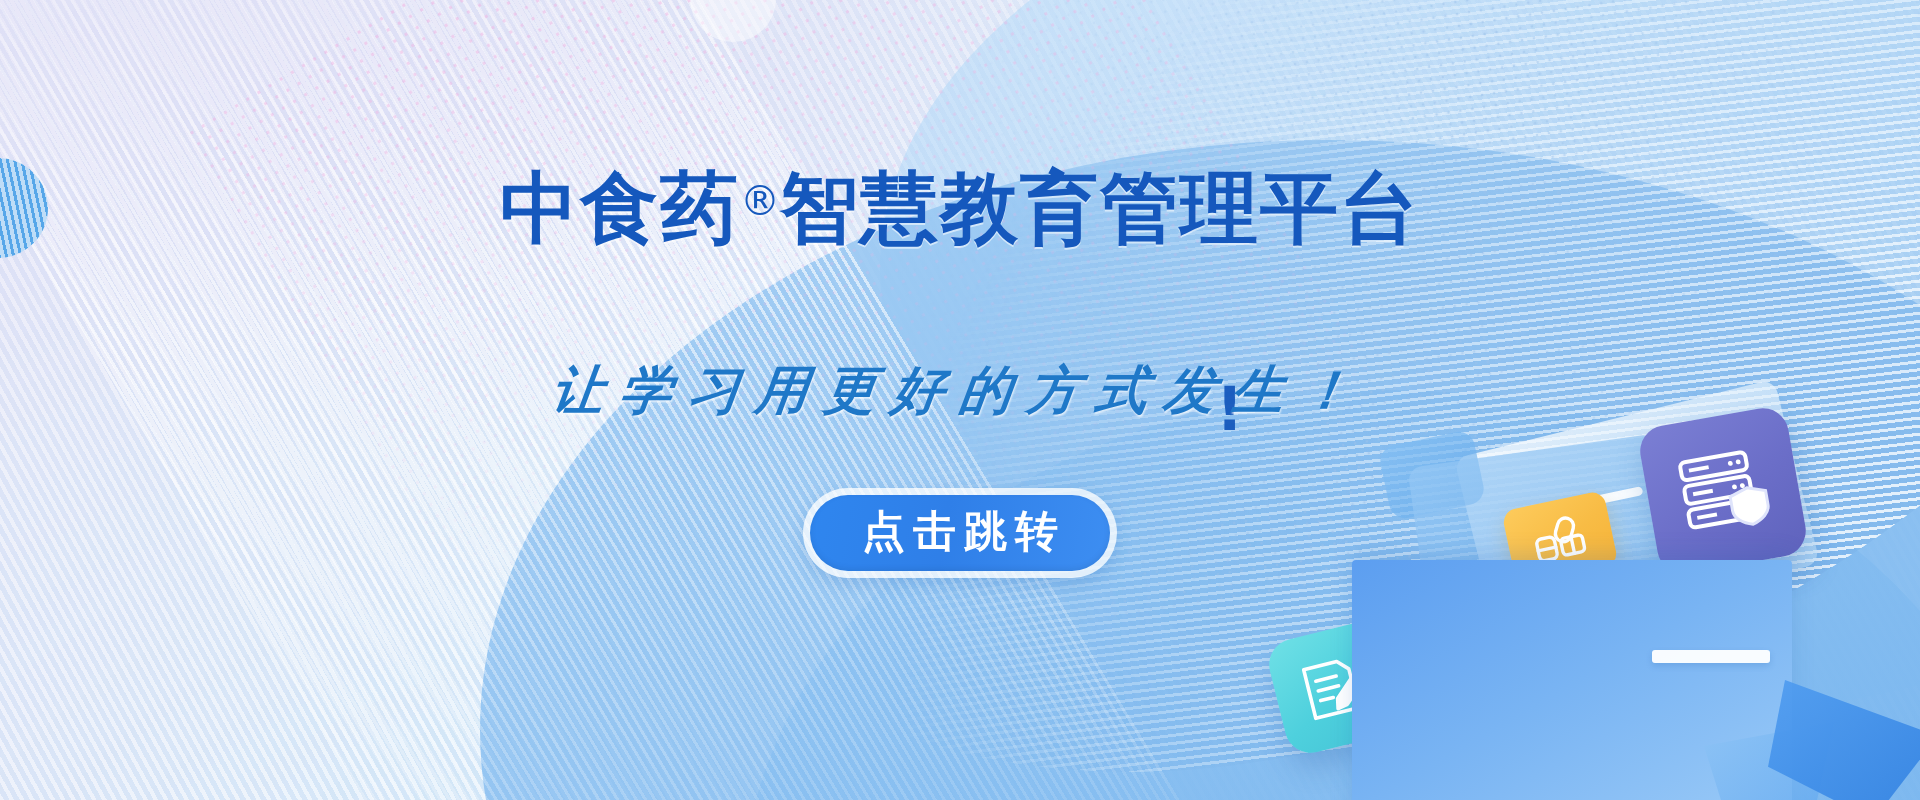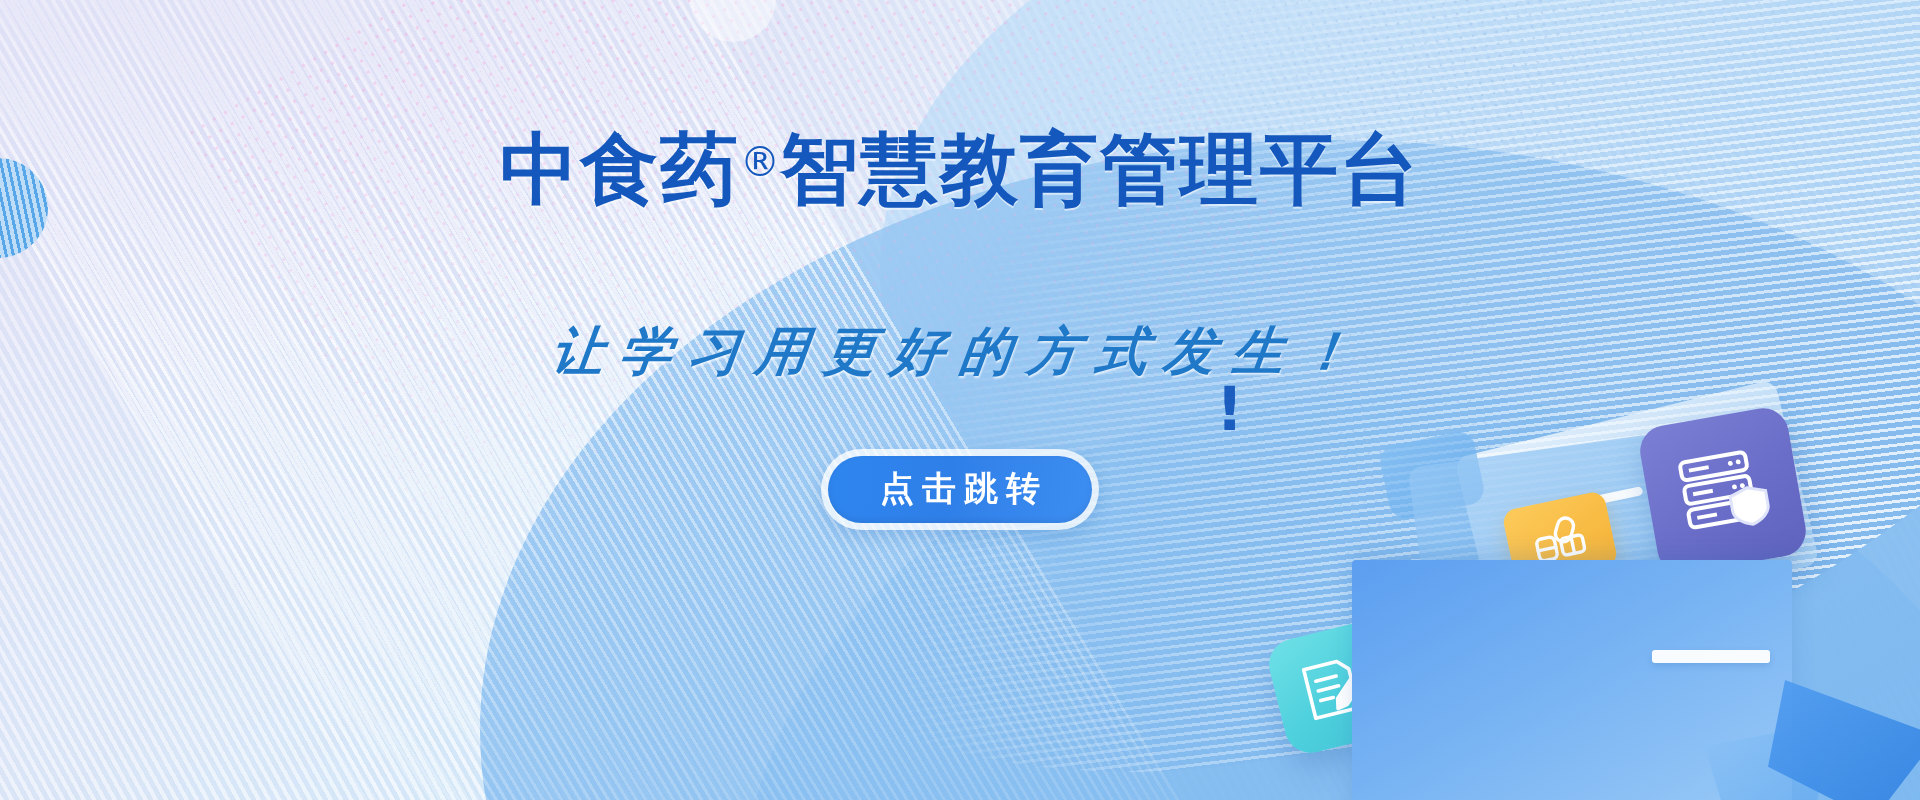--- a/index.html
+++ b/index.html
@@ -88,21 +88,21 @@
   }
   .circle-topmid{
     left:690px;top:-44px;width:86px;height:86px;border-radius:50%;
     background:rgba(255,255,255,.45);
   }
 
   
   .content{
     position:absolute;inset:0;
     display:flex;flex-direction:column;align-items:center;
-    padding-top:78px;box-sizing:border-box;
+    padding-top:117px;box-sizing:border-box;
   }
   .title{
     font-family:"DejaVu Sans","Liberation Sans",sans-serif;
     font-size:78px;line-height:1;font-weight:bold;
     color:#1558bd;letter-spacing:2px;white-space:nowrap;
     text-shadow:0 2px 0 rgba(255,255,255,.55);
   }
   .title .reg{
     font-size:40px;vertical-align:20px;font-weight:normal;letter-spacing:0;
   }
@@ -119,21 +119,21 @@
     padding:7px;border-radius:999px;
     background:rgba(255,255,255,.75);
     box-shadow:0 6px 16px rgba(40,110,190,.22);
   }
   .cta{
     display:block;border:0;cursor:pointer;
     padding:15px 44px 18px;border-radius:999px;
     background:linear-gradient(100deg,#2f86ef 0%,#2f7fe8 45%,#3d8ef2 100%);
     color:#ffffff;
     font-family:"DejaVu Sans","Liberation Sans",sans-serif;
-    font-size:34px;font-weight:bold;letter-spacing:8px;
+    font-size:43px;font-weight:bold;letter-spacing:8px;
     text-indent:8px;line-height:1;white-space:nowrap;
     box-shadow:inset 0 -2px 6px rgba(0,0,0,.08);
   }
 
   
   .illus{position:absolute;right:0;bottom:0;width:620px;height:470px;}
   .il{position:absolute;}
 
   .sheet-back{
     left:172px;top:86px;width:330px;height:190px;border-radius:14px;

